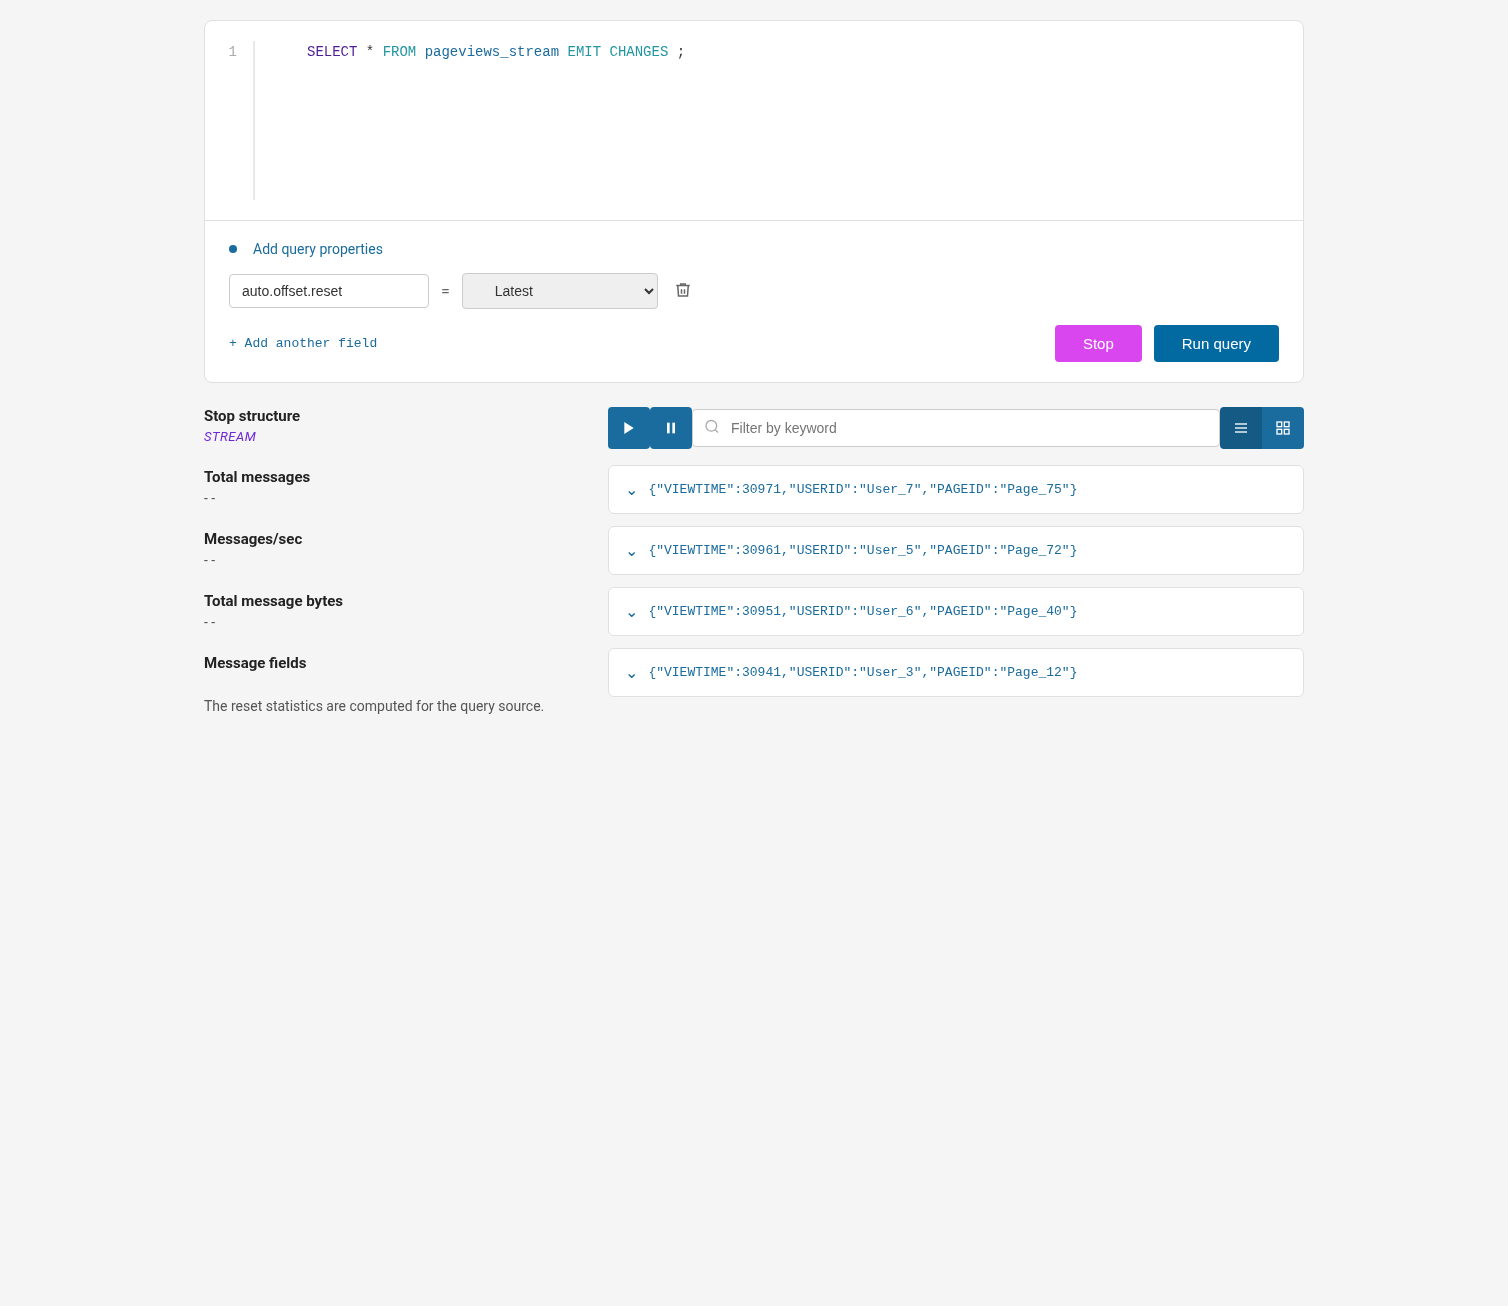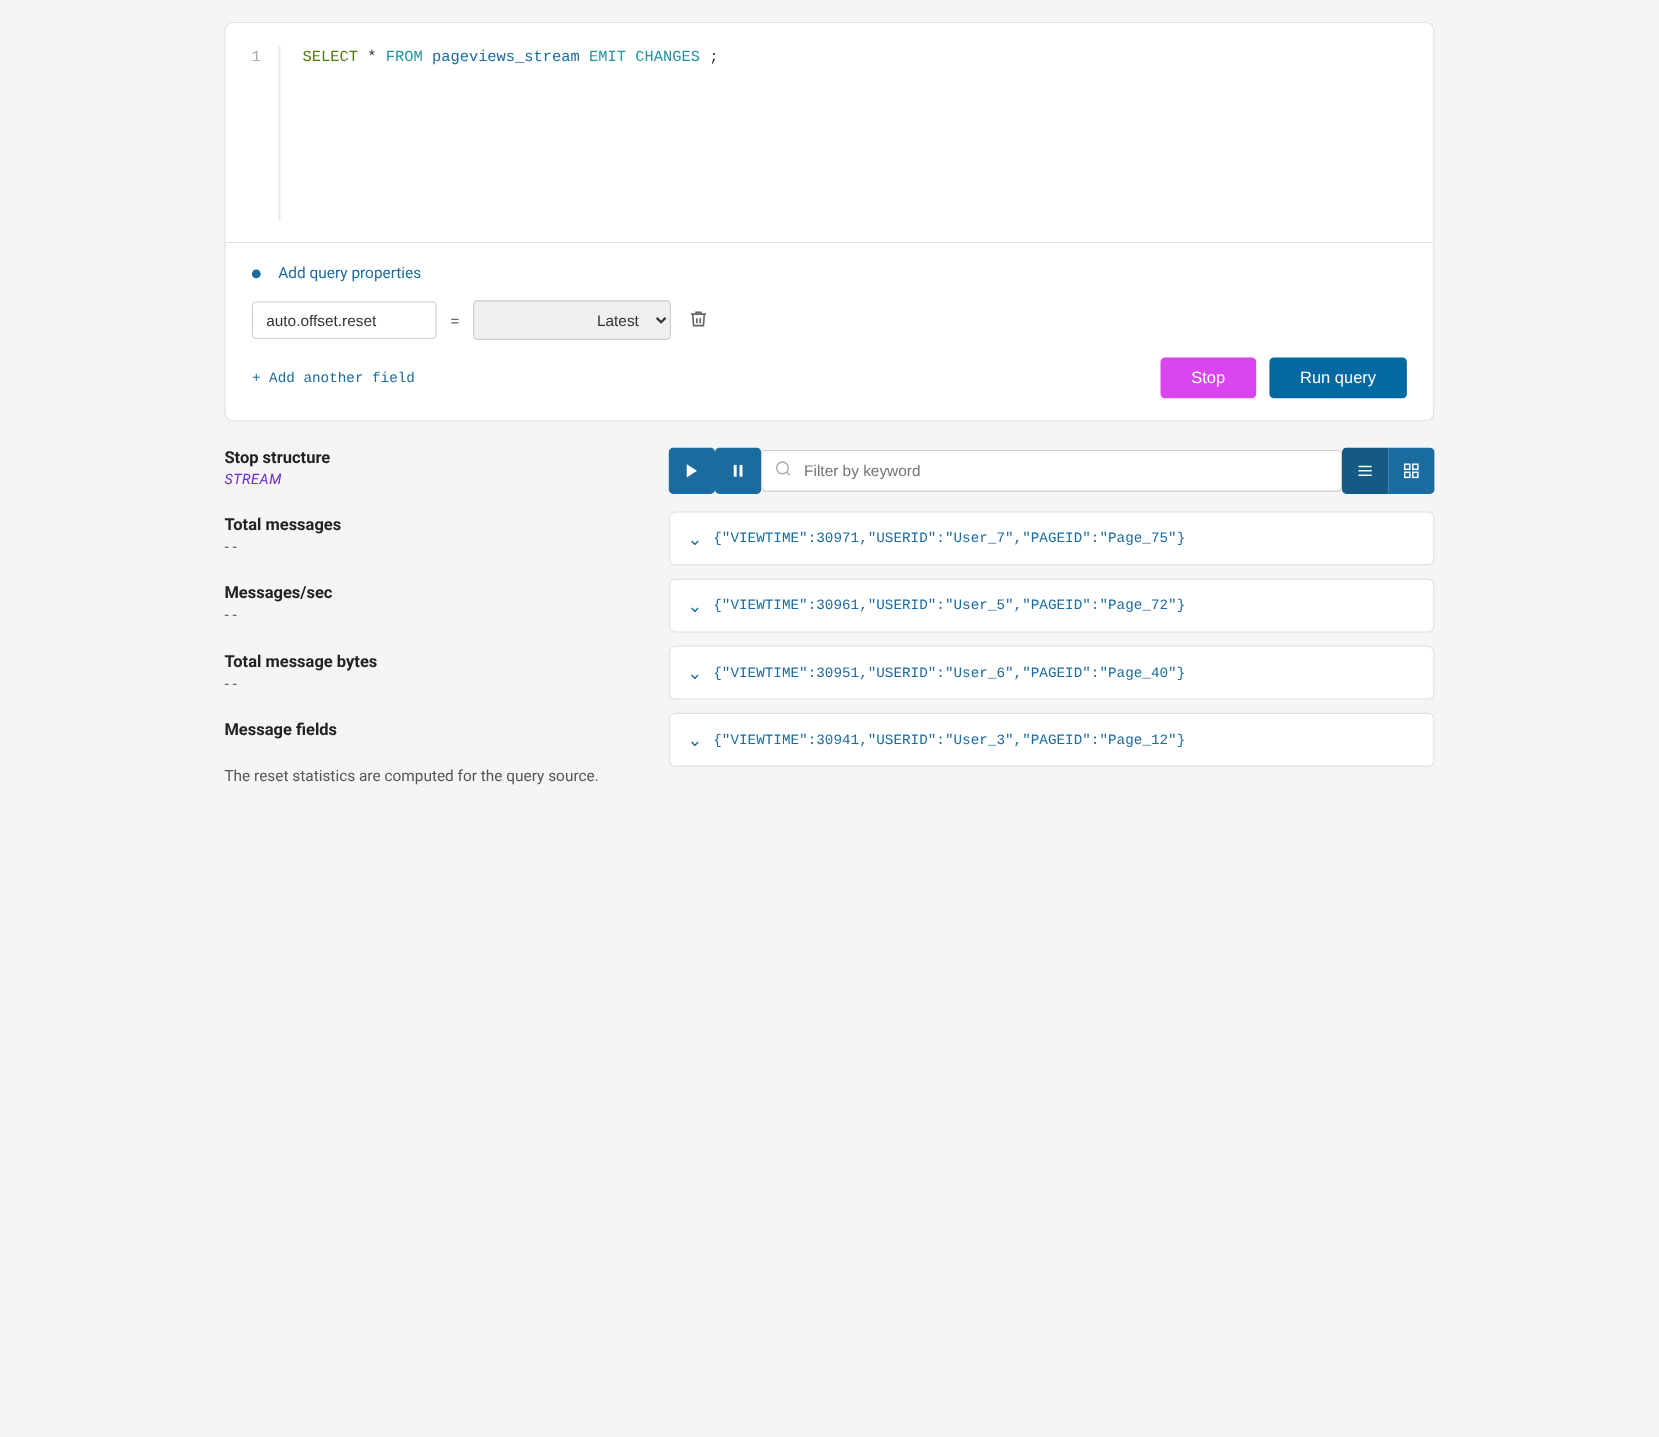--- a/index.html
+++ b/index.html
@@ -45,21 +45,21 @@
     }
 
     .code-content {
       padding: 0 20px;
       font-family: 'Courier New', monospace;
       font-size: 14px;
       line-height: 1.6;
       flex: 1;
     }
 
-    .kw-select { color: #4d7c0f; }
+    .kw-select { color: #4c1d95; margin-left: 32px; }
     .kw-from { color: #2196a0; }
     .kw-table { color: #1a6b9e; }
     .kw-emit { color: #2196a0; }
 
     .query-properties {
       padding: 20px 24px;
     }
 
     .add-properties-link {
       color: #1a6b9e;
@@ -84,38 +84,37 @@
       align-items: center;
       gap: 12px;
       margin-bottom: 16px;
     }
 
     .property-key-input {
       border: 1px solid #ccc;
       border-radius: 4px;
       padding: 8px 12px;
       font-size: 14px;
-      width: 168px;
+      width: 200px;
       color: #333;
     }
 
     .equals-sign {
       color: #666;
       font-size: 16px;
     }
 
     .property-value-select {
       border: 1px solid #ccc;
       border-radius: 4px;
-      padding: 8px 12px;
-      font-size: 14px;
-      width: 180px;
+      padding: 8px 28px;
+      font-size: 14px;
+      width: 196px;
       appearance: auto;
       color: #333;
-      text-align: right;
     }
 
     .delete-btn {
       background: none;
       border: none;
       cursor: pointer;
       padding: 4px;
       color: #666;
     }
 

